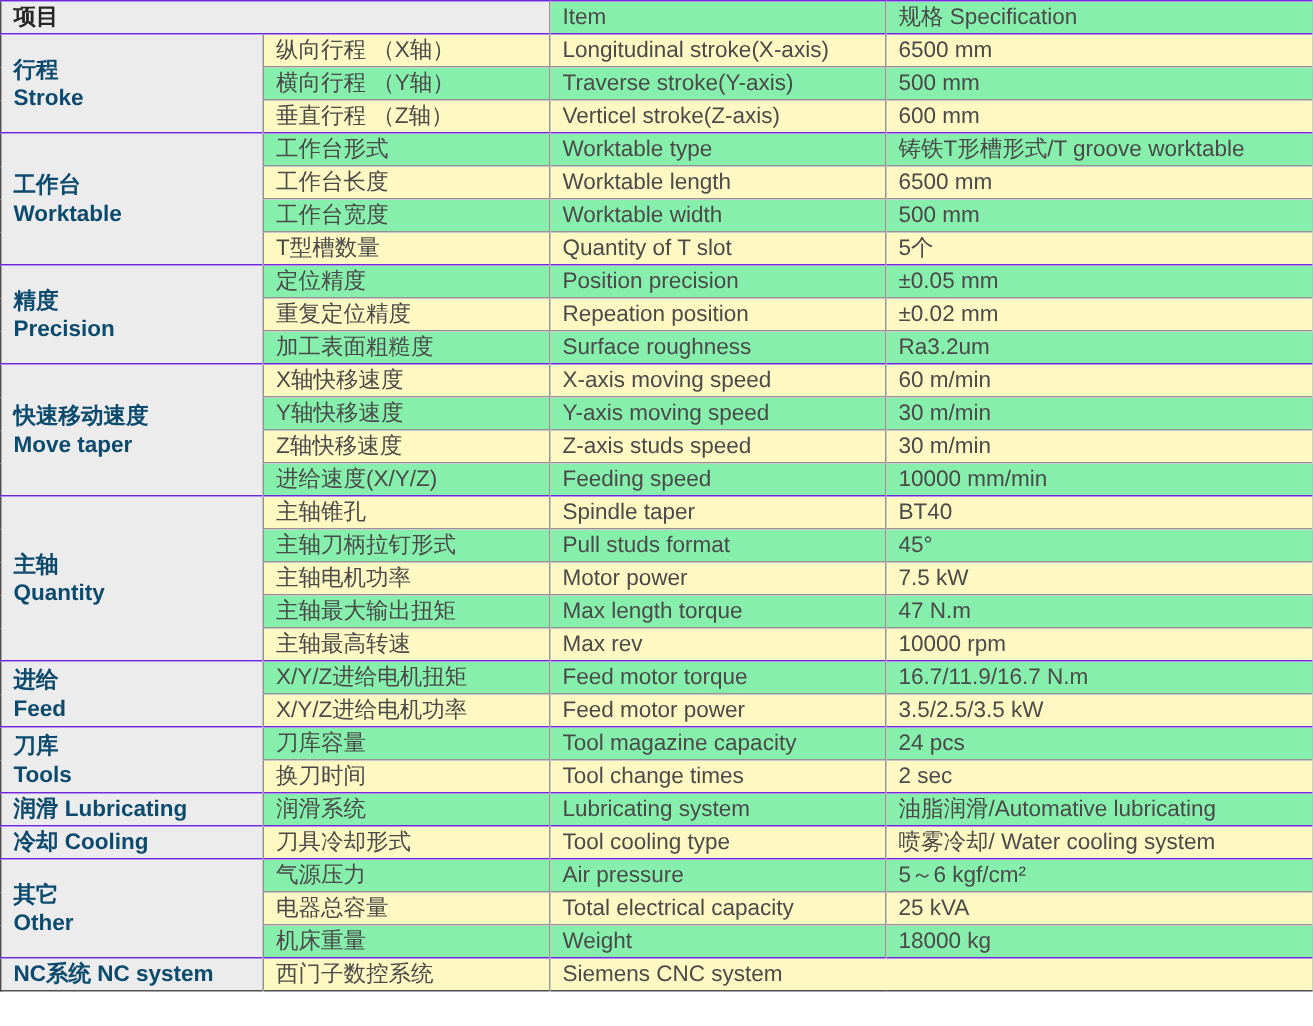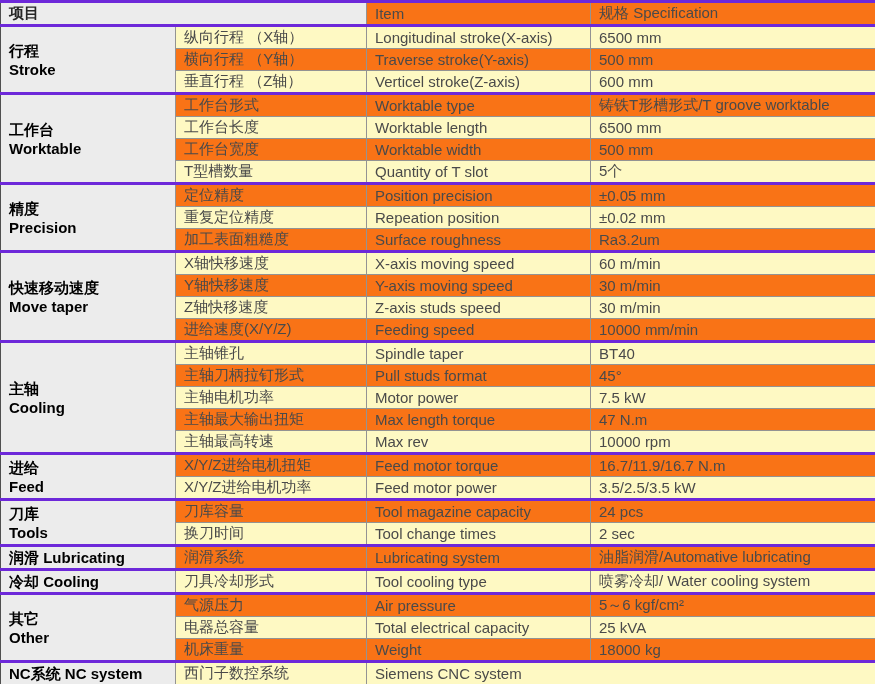--- a/index.html
+++ b/index.html
@@ -23,31 +23,31 @@
     color: #4a4a4a;
   }
   table.spec-table td {
     height: 21px;
     padding: 0 8px;
     vertical-align: middle;
     overflow: hidden;
     white-space: nowrap;
     border-top: 1px solid #939393;
   }
-  tr.group-start td { border-top: 3px solid #6d28d9; }
+  tr.group-start td { border-top: 1px solid #6d28d9; }
   td.cat {
     background: #ececec;
-    color: #000000;
+    color: #0c4a6e;
     font-weight: 600;
     line-height: 19px;
     white-space: normal;
   }
   td.zh, td.en, td.spec { border-left: 1px solid #939393; }
   td.spec { }
-  tr.shade td.zh, tr.shade td.en, tr.shade td.spec { background: #f97316; }
+  tr.shade td.zh, tr.shade td.en, tr.shade td.spec { background: #86efac; }
   tr.plain td.zh, tr.plain td.en, tr.plain td.spec { background: #fef9c3; }
   td.hdr-left { font-weight: 600; color: #262626; background: #ececec; }
   td.hdr { background: #ececec; color: #4a4a4a; }
 </style>
 </head>
 <body>
 
 <div class="page">
   <table class="spec-table">
     <colgroup>
@@ -130,21 +130,21 @@
           <td class="zh">Z轴快移速度</td>
           <td class="en">Z-axis studs speed</td>
           <td class="spec">30 m/min</td>
         </tr>
         <tr class="shade">
           <td class="zh">进给速度(X/Y/Z)</td>
           <td class="en">Feeding speed</td>
           <td class="spec">10000 mm/min</td>
         </tr>
         <tr class="group-start plain">
-          <td class="cat" rowspan="5"><span>主轴</span><br><span>Cooling</span></td>
+          <td class="cat" rowspan="5"><span>主轴</span><br><span>Quantity</span></td>
           <td class="zh">主轴锥孔</td>
           <td class="en">Spindle taper</td>
           <td class="spec">BT40</td>
         </tr>
         <tr class="shade">
           <td class="zh">主轴刀柄拉钉形式</td>
           <td class="en">Pull studs format</td>
           <td class="spec">45°</td>
         </tr>
         <tr class="plain">

